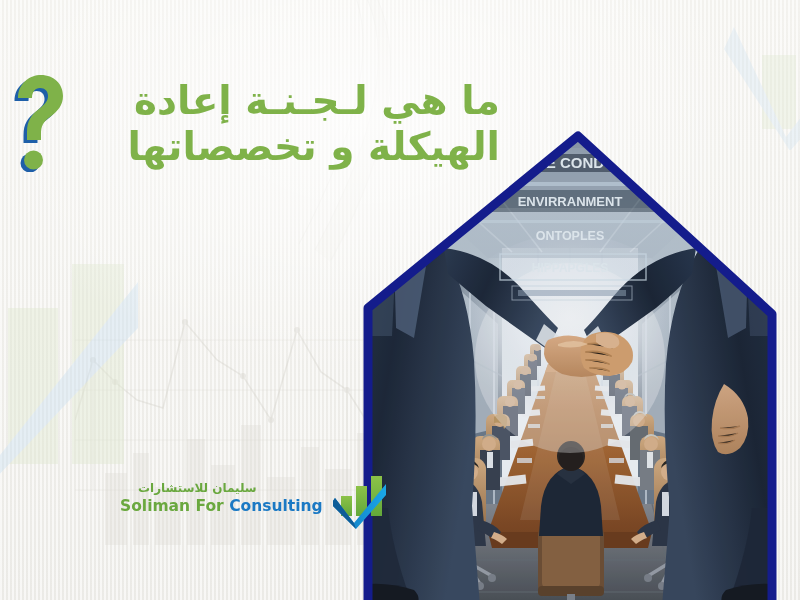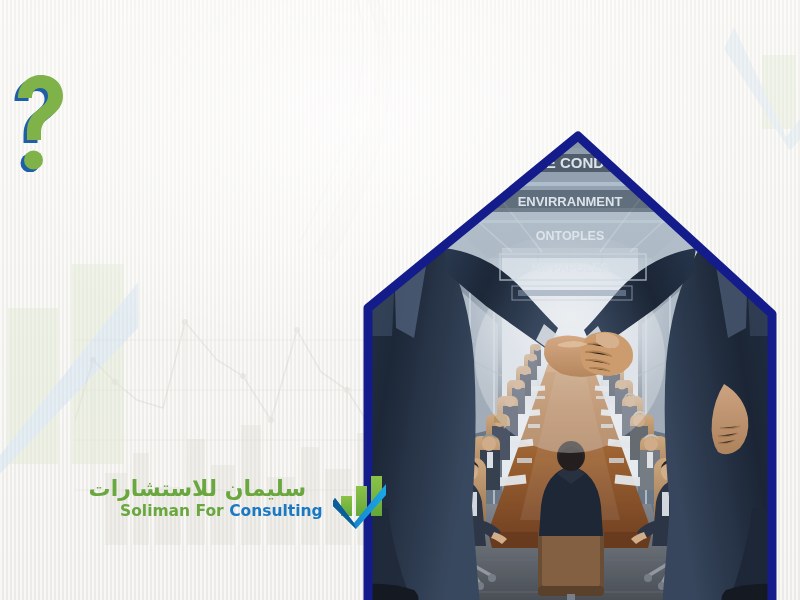--- a/index.html
+++ b/index.html
@@ -111,21 +111,21 @@
     left:72px; top:468px;
     display:flex; align-items:center;
     gap:10px;
     z-index:8;
   }
   .brand-text { text-align:center; }
   .brand-ar {
     direction:rtl;
     font-family:"DejaVu Sans", sans-serif;
     font-weight:bold;
-    font-size:22px;
+    font-size:12px;
     color:#6aa83f;
     line-height:1.05;
     white-space:nowrap;
   }
   .brand-en {
     font-family:"DejaVu Sans", sans-serif;
     font-weight:bold;
     font-size:15.5px;
     line-height:1.15;
     margin-top:3px;
@@ -232,20 +232,24 @@
                C37 32 40 29 40 24 C40 19 37 16 32 16 C27 16 24 20 24 26 Z" fill="#1e5fa8"></path>
       <circle cx="25.5" cy="88" r="9.5" fill="#1e5fa8"></circle>
     </g>
 
     <path d="M10 26 C10 11 22 3 33 3 C46 3 55 12 55 24 C55 33 50 39 42 45
              C35 50 33 54 33 62 L33 68 L19 68 L19 60 C19 49 23 43 31 37
              C37 32 40 29 40 24 C40 19 37 16 32 16 C27 16 24 20 24 26 Z" fill="#7fb249"></path>
     <circle cx="25.5" cy="88" r="9.5" fill="#7fb249"></circle>
   </svg>
 
+  <div class="headline">
+    <span class="l1">ما هي لـجـنـة إعادة</span>
+    <span class="l2">الهيكلة و تخصصاتها</span>
+  </div>
 
   <div class="frame">
   <svg width="436" height="478" viewBox="0 0 436 478">
     <defs>
 
       <clipPath id="pent">
         <path d="M226 8 L420 186 L420 478 L16 478 L16 180 Z"></path>
       </clipPath>
 
       <radialGradient id="winglow" cx="50%" cy="32%" r="42%">

